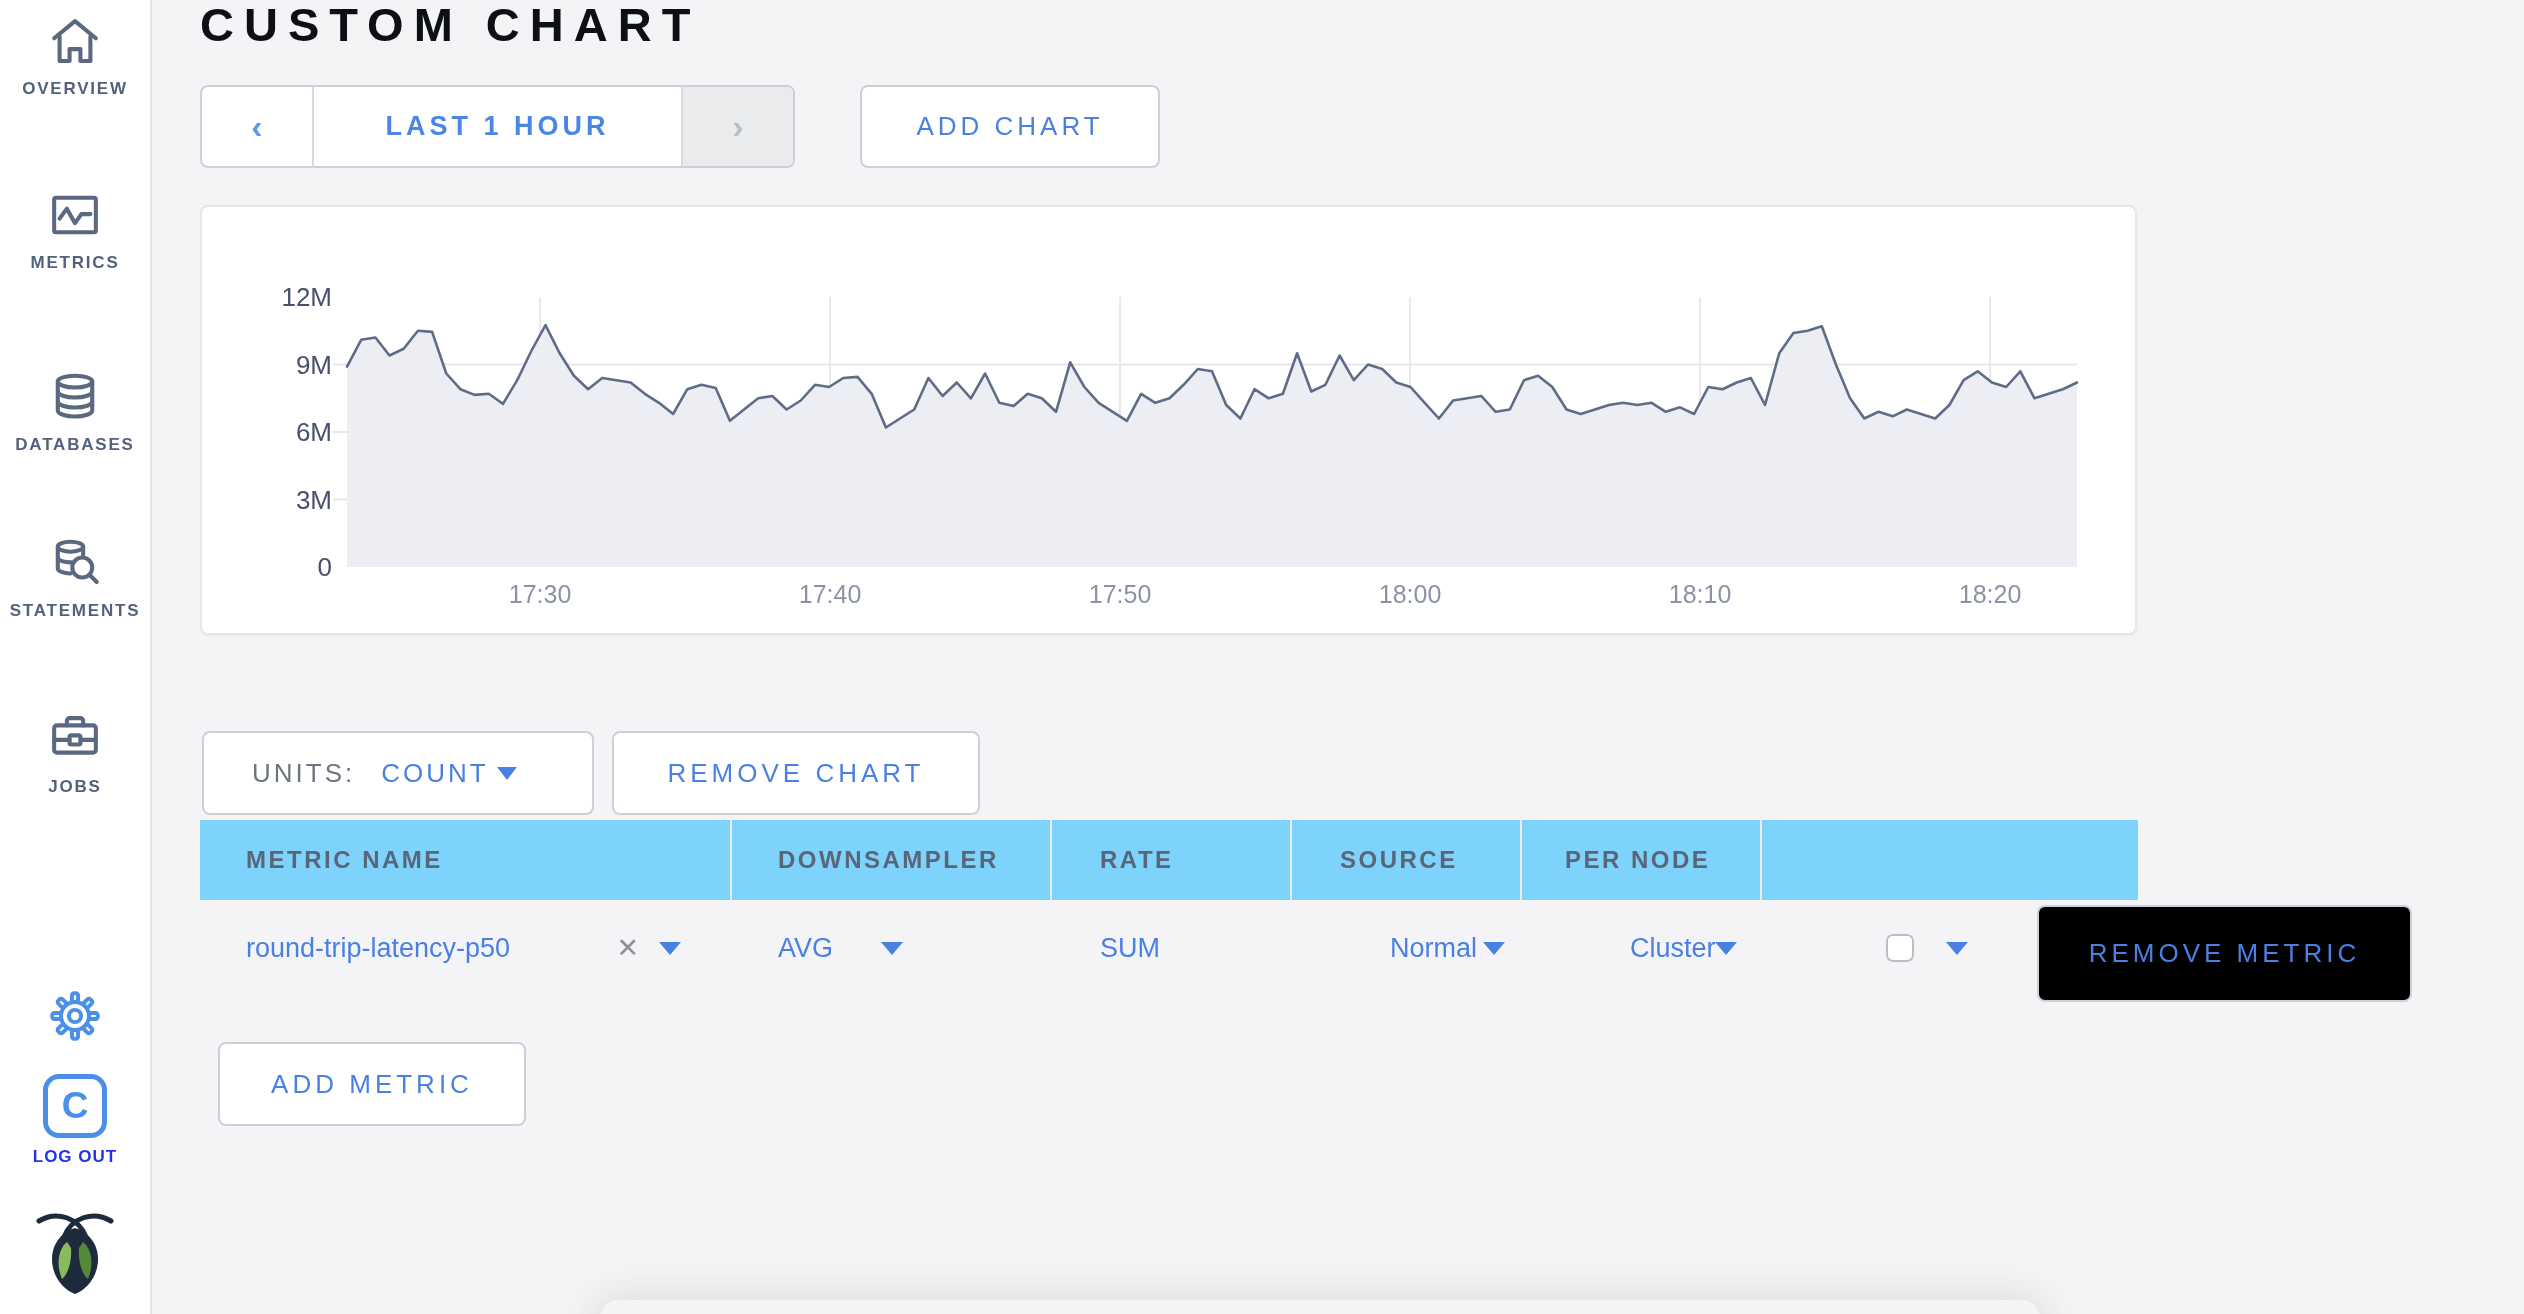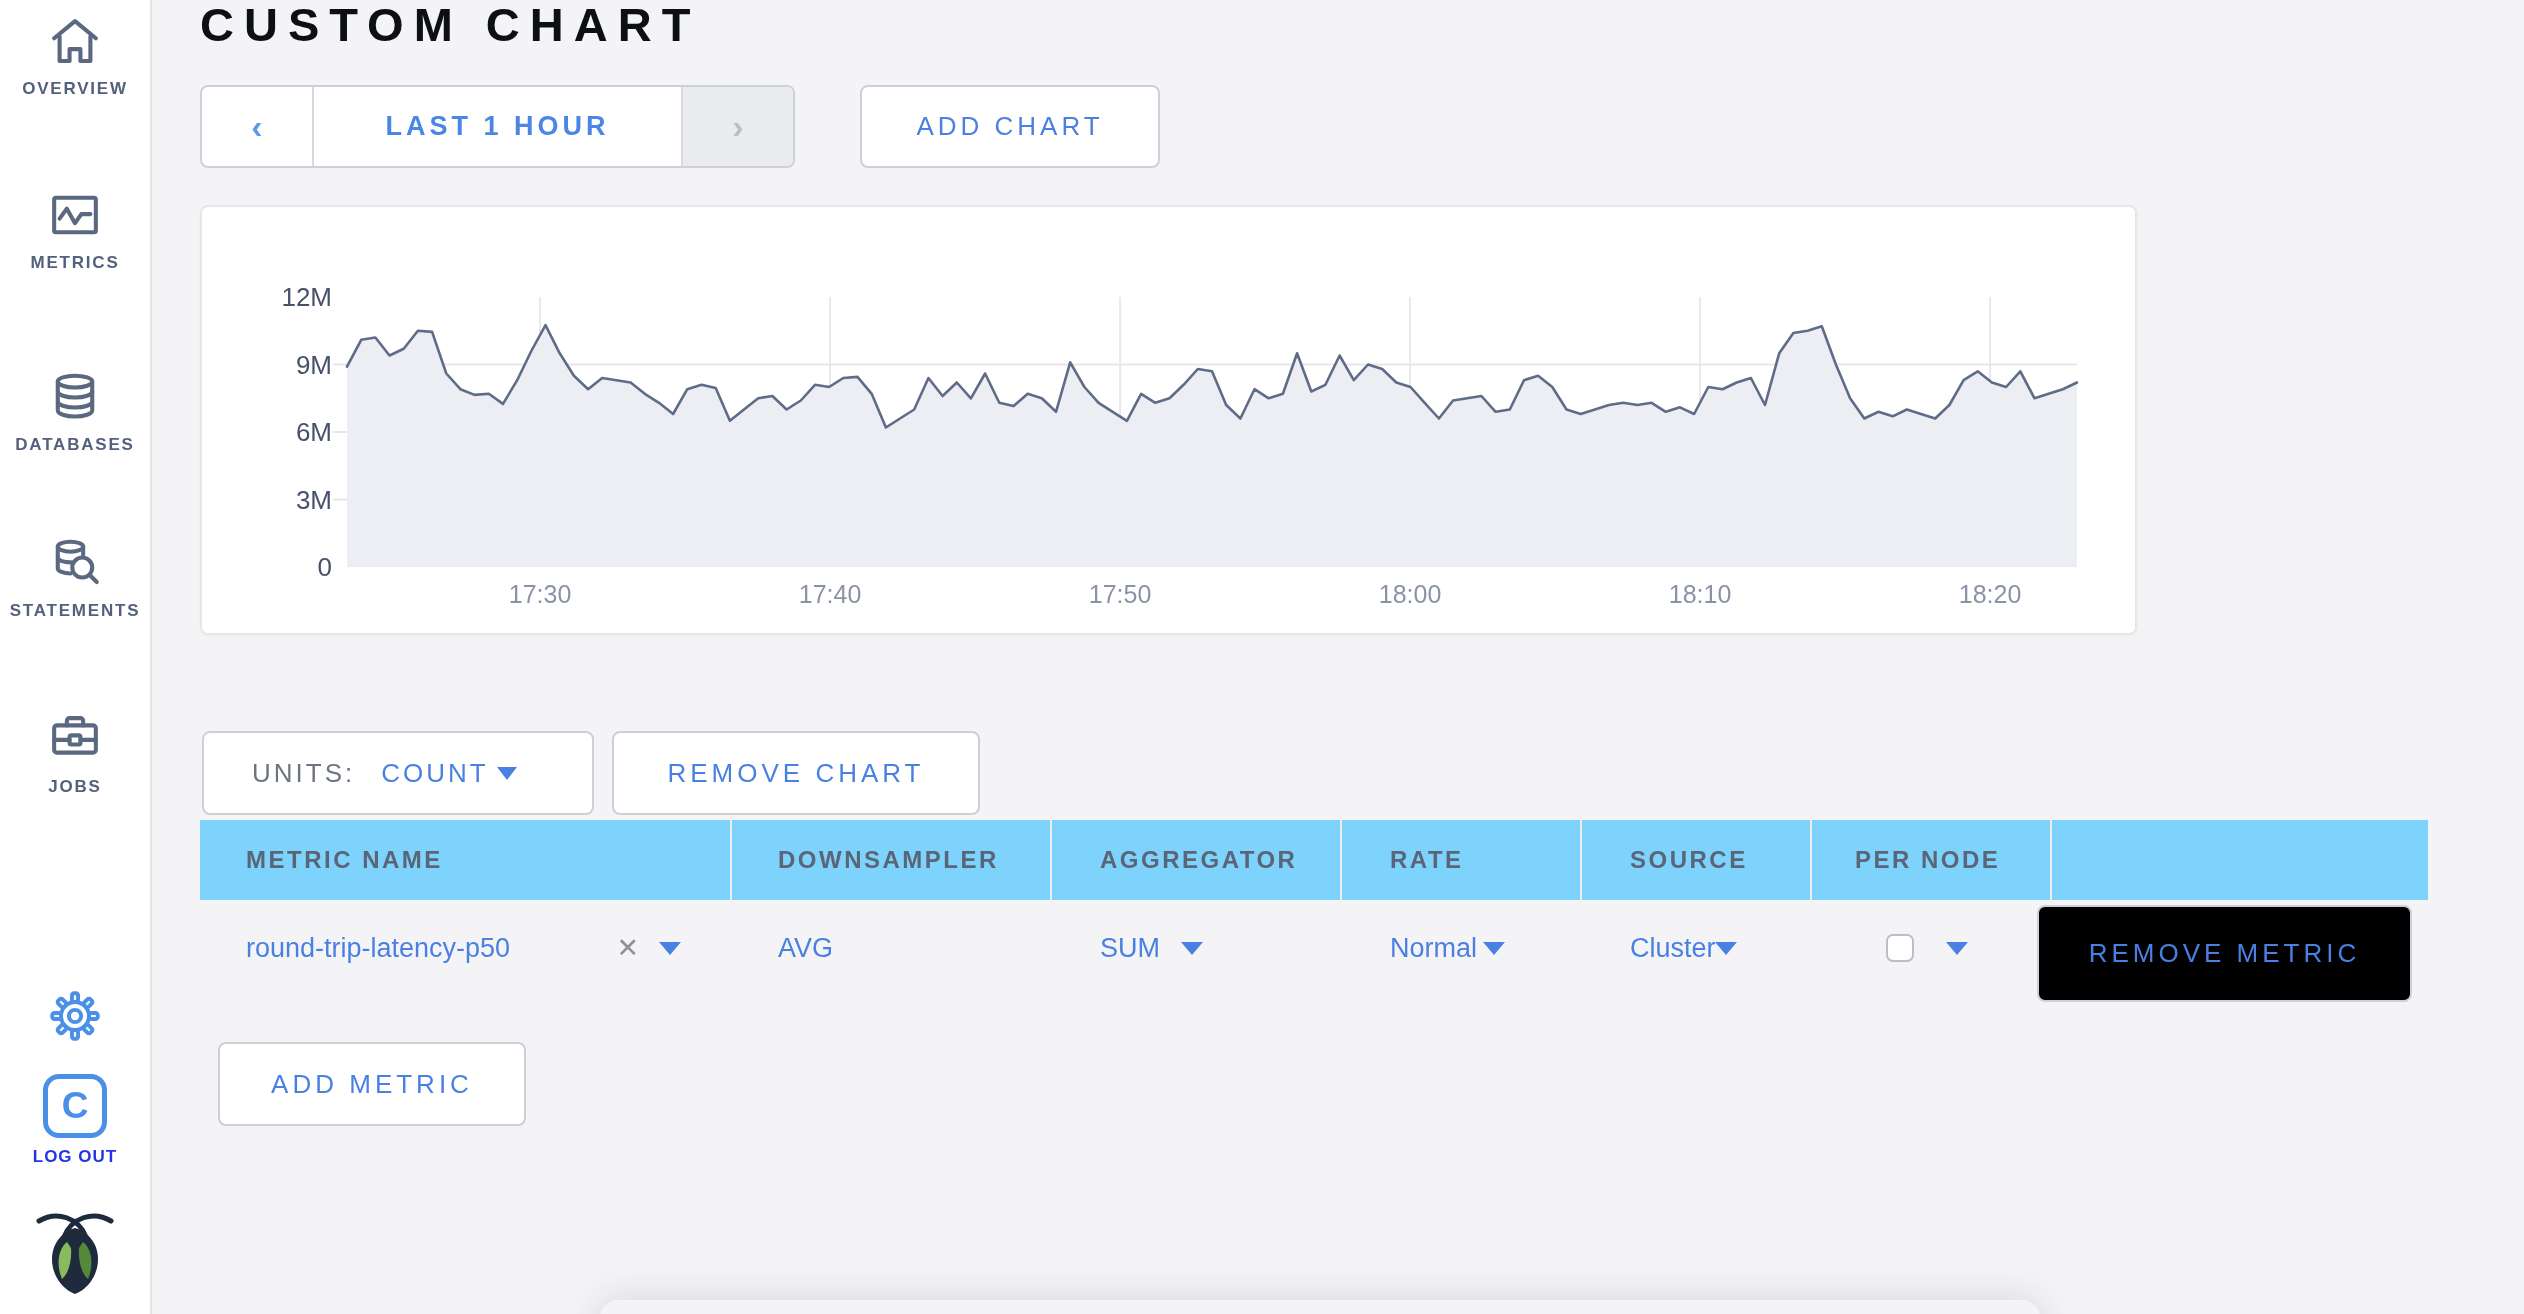--- a/index.html
+++ b/index.html
@@ -226,36 +226,35 @@
   <div class="btn units-btn">
     <span class="units-word">UNITS:</span>
     <span class="units-value">COUNT</span>
     <span class="caret"></span>
   </div>
   <div class="btn remove-chart">REMOVE CHART</div>
 
   <div class="thead">
     <div class="th" style="width:530px; padding-left:46px;">METRIC NAME</div>
     <div class="th" style="width:320px; padding-left:46px;">DOWNSAMPLER</div>
-    <div class="th" style="width:290px; padding-left:48px;">AGGREGATOR</div>
     <div class="th" style="width:240px; padding-left:48px;">RATE</div>
     <div class="th" style="width:230px; padding-left:48px;">SOURCE</div>
     <div class="th" style="width:240px; padding-left:43px;">PER NODE</div>
     <div class="th" style="width:378px;"></div>
   </div>
 
   <div class="trow">
     <div class="cell" style="left:46px; width:435px; justify-content:space-between;">
       <span class="blue-dd">round-trip-latency-p50</span>
       <span style="display:flex; align-items:center;">
         <span class="clear-x">✕</span>
         <span class="sm-caret"></span>
       </span>
     </div>
-    <div class="cell" style="left:578px; width:425px; justify-content:space-between;gap:48px;">
+    <div class="cell" style="left:578px; width:425px; gap:48px;">
       <span class="blue-dd">AVG</span>
       <span class="sm-caret"></span>
     </div>
     <div class="cell" style="left:900px; width:405px; justify-content:space-between;">
       <span class="blue-dd">SUM</span>
       <span class="sm-caret"></span>
     </div>
     <div class="cell" style="left:1190px; width:347px; justify-content:space-between;">
       <span class="blue-dd">Normal</span>
       <span class="sm-caret"></span>

